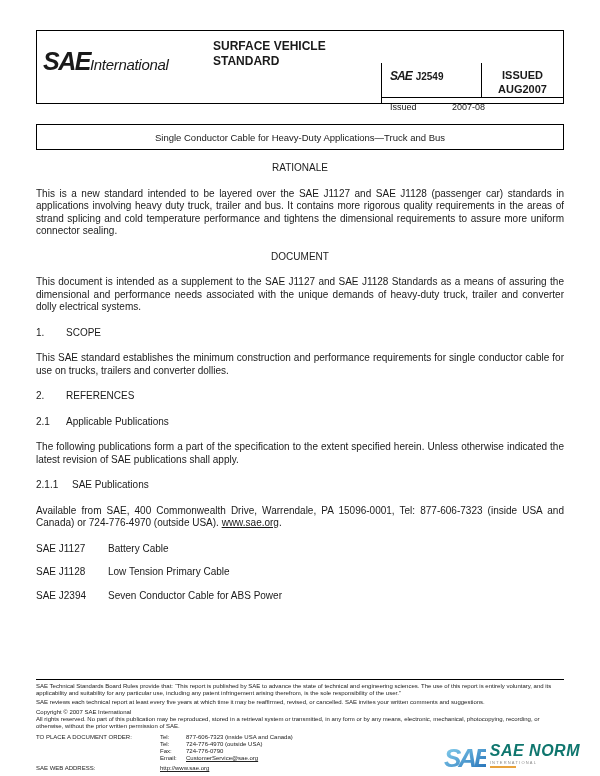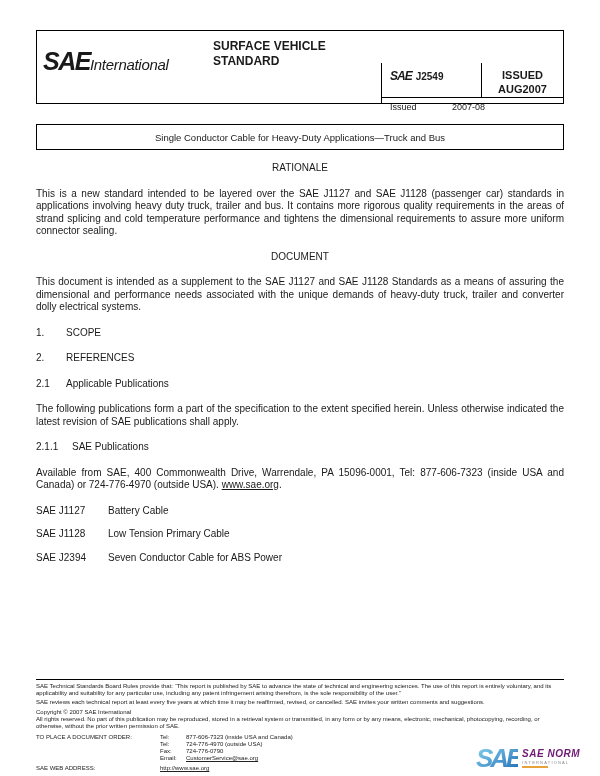--- a/index.html
+++ b/index.html
@@ -67,21 +67,21 @@
   .web-row .order-label { width:124px; }
   a.footer-link { color:inherit; text-decoration:underline; }
 
   
   .norm-logo {
     position:absolute; right:18px; bottom:2px;
     display:flex; align-items:flex-end; gap:4px;
     background:#fff; padding:2px 2px 2px 4px;
   }
   .norm-right { display:flex; flex-direction:column; line-height:1; padding-bottom:4px; }
-  .norm-title { font-size:10px; font-weight:bold; font-style:italic; color:#701a75; letter-spacing:0.5px; }
+  .norm-title { font-size:16px; font-weight:bold; font-style:italic; color:#0f766e; letter-spacing:0.5px; }
   .norm-sub { font-size:4px; color:#8a8a8a; letter-spacing:1.2px; margin-top:2px; }
   .norm-accent { height:2px; width:26px; background:#e8a23c; margin-top:1px; }
 </style>
 </head>
 <body>
 
 <div class="page">
 
   <div class="header-box">
     <div class="logo-cell">
@@ -112,20 +112,21 @@
     <div class="c-head">RATIONALE</div>
     <p class="para">This is a new standard intended to be layered over the SAE J1127 and SAE J1128 (passenger car) standards in applications involving heavy duty truck, trailer and bus. It contains more rigorous quality requirements in the areas of strand splicing and cold temperature performance and tightens the dimensional requirements to assure more uniform connector sealing.</p>
 
     <div class="c-head">DOCUMENT</div>
     <p class="para">This document is intended as a supplement to the SAE J1127 and SAE J1128 Standards as a means of assuring the dimensional and performance needs associated with the unique demands of heavy-duty truck, trailer and converter dolly electrical systems.</p>
 
     <div class="s-head">
       <span class="num">1.</span>
       <span>SCOPE</span>
     </div>
+    <p class="para">This SAE standard establishes the minimum construction and performance requirements for single conductor cable for use on trucks, trailers and converter dollies.</p>
 
     <div class="s-head">
       <span class="num">2.</span>
       <span>REFERENCES</span>
     </div>
 
     <div class="s-head">
       <span class="num">2.1</span>
       <span>Applicable Publications</span>
     </div>

